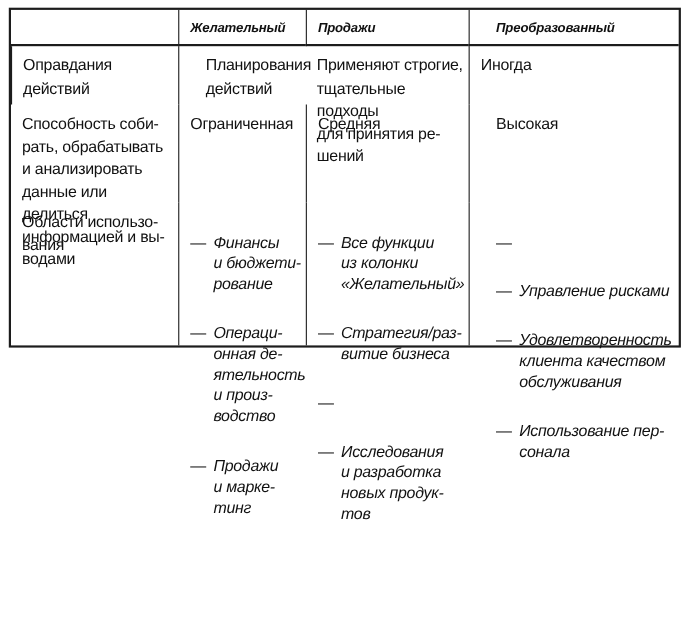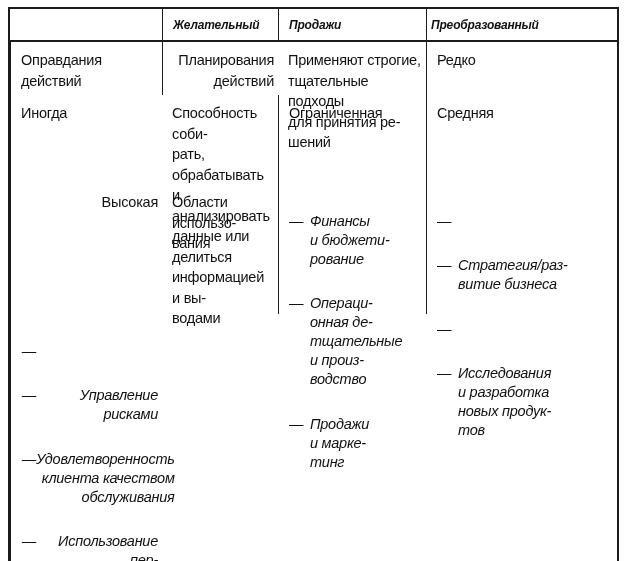--- a/index.html
+++ b/index.html
@@ -32,21 +32,21 @@
     border-bottom: 2.2px solid #1c1c1c;
     display: flex;
     align-items: center;
     padding: 2px 4px 0 10px;
     font-weight: bold;
     font-size: 12px;
     letter-spacing: -0.2px;
     white-space: nowrap;
     font-style: italic;
   }
-  .cell.c4 { padding-left: 4px; text-align: right; }
+  .cell.c4 { padding-left: 24px; }
   .list-cell { padding-top: 7px; }
   .li {
     display: flex;
     align-items: flex-start;
     margin-bottom: 5px;
     font-size: 14.5px;
     line-height: 19px;
     letter-spacing: -0.25px;
   }
   .li .dash {
@@ -66,21 +66,20 @@
   <div class="head cell c4">Преобразованный</div>
 
   <div class="cell c2">Оправдания
 действий</div>
   <div class="cell c4">Планирования действий</div>
 
   <div class="cell c1">Применяют строгие,
 тщательные подходы
 для принятия ре-
 шений</div>
-  <div class="cell c2">Редко</div>
   <div class="cell c3">Иногда</div>
 
   <div class="cell c1">Способность соби-
 рать, обрабатывать
 и анализировать
 данные или делиться
 информацией и вы-
 водами</div>
   <div class="cell c2">Ограниченная</div>
   <div class="cell c3">Средняя</div>
@@ -93,35 +92,38 @@
     <div class="li">
       <span class="dash">—</span>
       <span class="li-text">Финансы
 и бюджети-
 рование</span>
     </div>
     <div class="li">
       <span class="dash">—</span>
       <span class="li-text">Операци-
 онная де-
-тщательные
+ятельность
 и произ-
 водство</span>
     </div>
     <div class="li">
       <span class="dash">—</span>
       <span class="li-text">Продажи
 и марке-
 тинг</span>
     </div>
   </div>
 
   <div class="cell c3 list-cell">
     <div class="li">
       <span class="dash">—</span>
+      <span class="li-text">Все функции
+из колонки
+«Желательный»</span>
     </div>
     <div class="li">
       <span class="dash">—</span>
       <span class="li-text">Стратегия/раз-
 витие бизнеса</span>
     </div>
     <div class="li">
       <span class="dash">—</span>
     </div>
     <div class="li">

